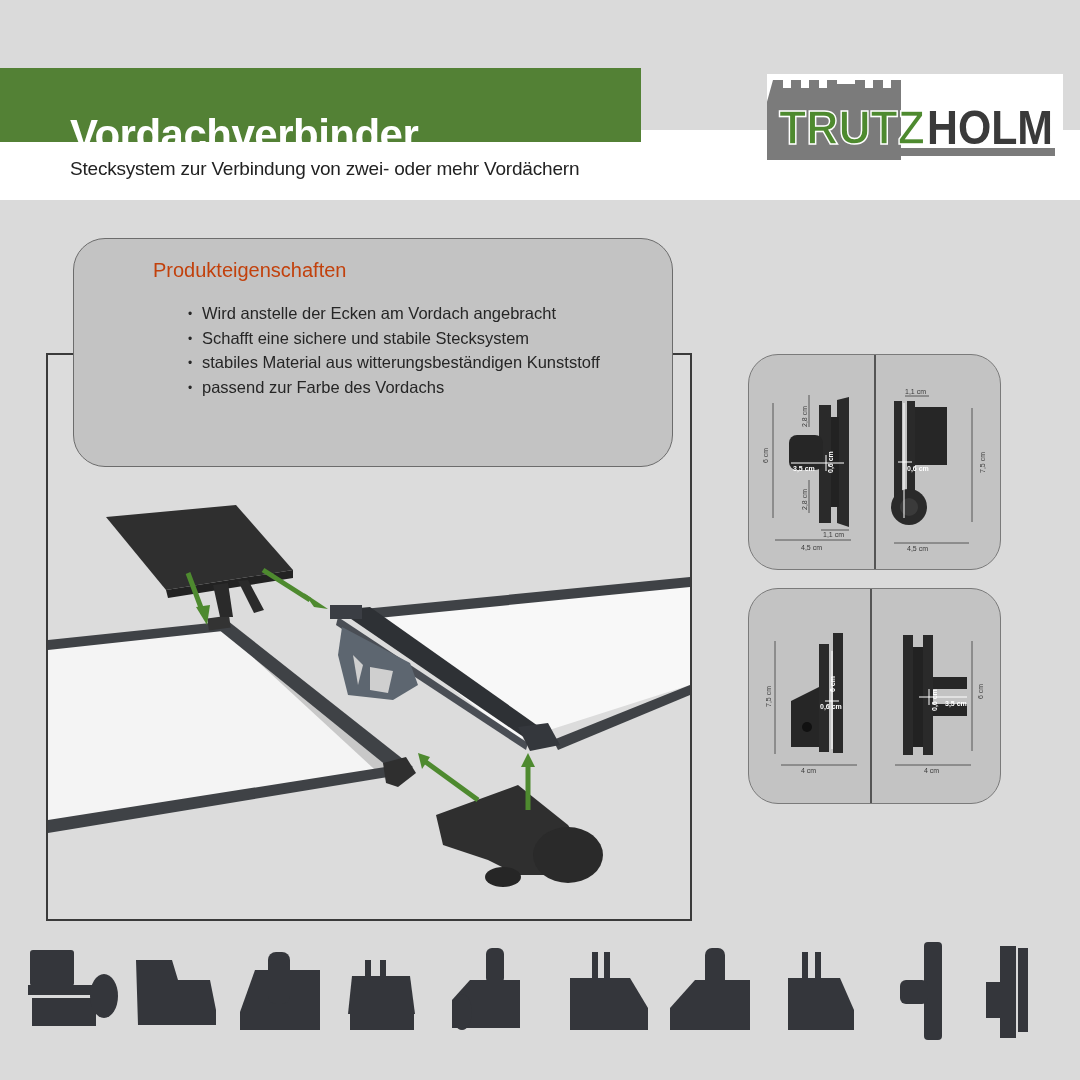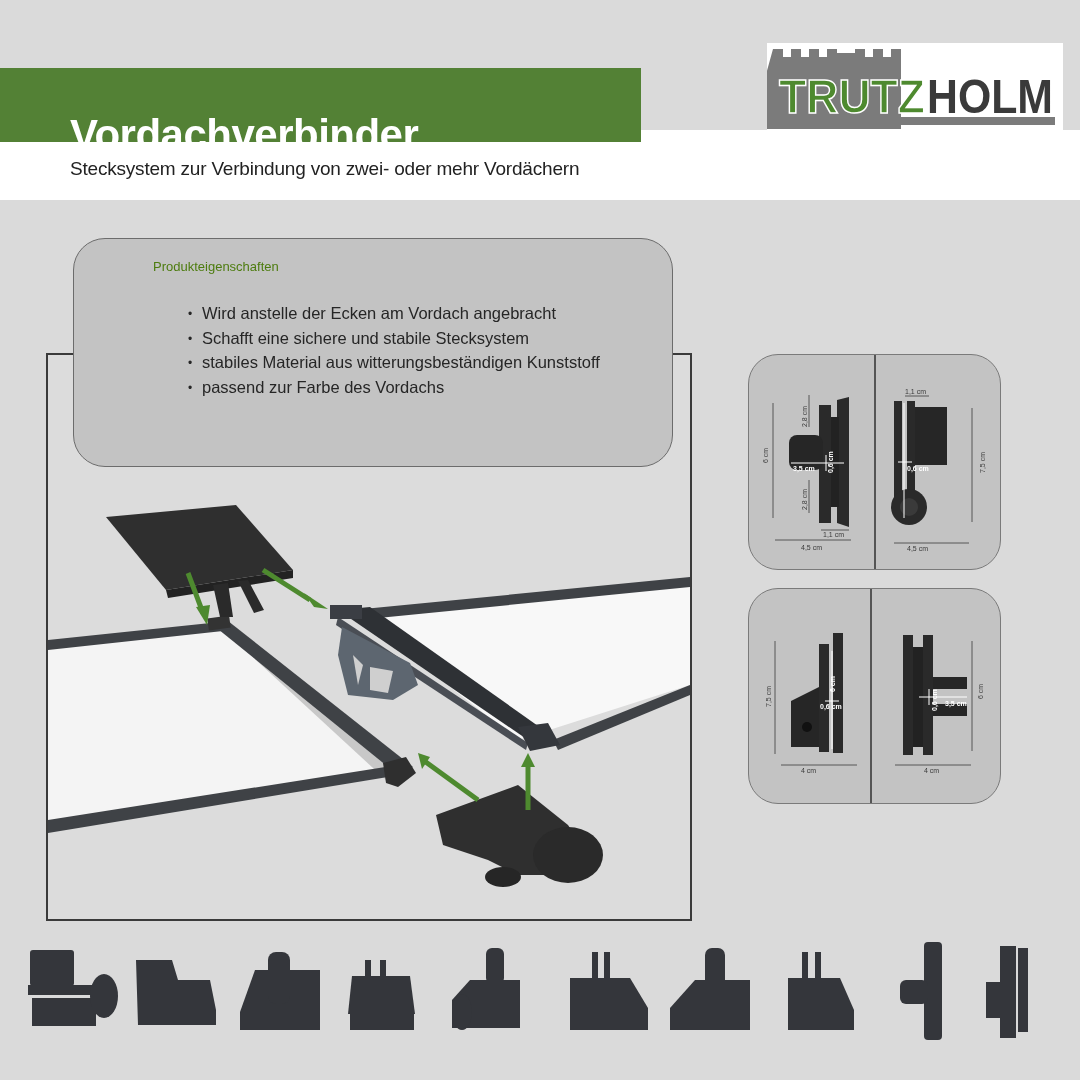--- a/index.html
+++ b/index.html
@@ -7,27 +7,27 @@
   body { background: #dadada; font-family: "Liberation Sans", "DejaVu Sans", sans-serif; position: relative; }
 
   .top-band { position: absolute; left: 0; top: 0; width: 1080px; height: 130px; background: #dadada; }
   .white-band { position: absolute; left: 0; top: 130px; width: 1080px; height: 70px; background: #ffffff; }
 
   .title-bar { position: absolute; left: 0; top: 68px; width: 641px; height: 74px; background: #538135; }
   .title-text { position: absolute; left: 70px; top: 77px; font-size: 42px; font-weight: bold; color: #ffffff; letter-spacing: -0.5px; margin-top: 34px; }
 
   .subtitle { position: absolute; left: 70px; top: 158px; font-size: 19px; color: #222; letter-spacing: -0.2px; }
 
-  .logo-box { position: absolute; left: 767px; top: 43px; width: 296px; height: 88px; background: #ffffff; }
+  .logo-box { position: absolute; left: 767px; top: 74px; width: 296px; height: 88px; background: #ffffff; }
   .logo-svg { position: absolute; left: 0; top: 0; }
 
   .frame { position: absolute; left: 46px; top: 353px; width: 646px; height: 568px; border: 2px solid #3a3a3a; background: #dcdcdc; }
 
   .info-card { position: absolute; left: 73px; top: 238px; width: 600px; height: 229px; background: #c3c3c3; border: 1.5px solid #6c6c6c; border-radius: 32px; }
-  .info-heading { position: absolute; left: 153px; top: 259px; font-size: 13px; color: #4d7c0f; }
+  .info-heading { position: absolute; left: 153px; top: 259px; font-size: 20px; color: #c2410c; }
   .info-list { position: absolute; left: 150px; top: 301px; list-style: none; margin-left: 38px; }
   .info-list li { font-size: 16.5px; color: #262626; height: 24.5px; line-height: 24.5px; white-space: nowrap; }
   .info-list li .dot { display: inline-block; width: 14px; font-size: 12px; vertical-align: middle; }
 
   .dim-card { position: absolute; background: #c3c3c3; border: 1.5px solid #7a7a7a; border-radius: 30px; overflow: hidden; }
   .dim-card .divider { position: absolute; top: 0; width: 1.5px; height: 100%; background: #555; }
   .dim-label { position: absolute; font-size: 7px; color: #3a3a3a; white-space: nowrap; }
   .dim-label.v { transform: rotate(-90deg); transform-origin: left top; }
   .dim-label.w { color: #fff; font-weight: bold; }
 

